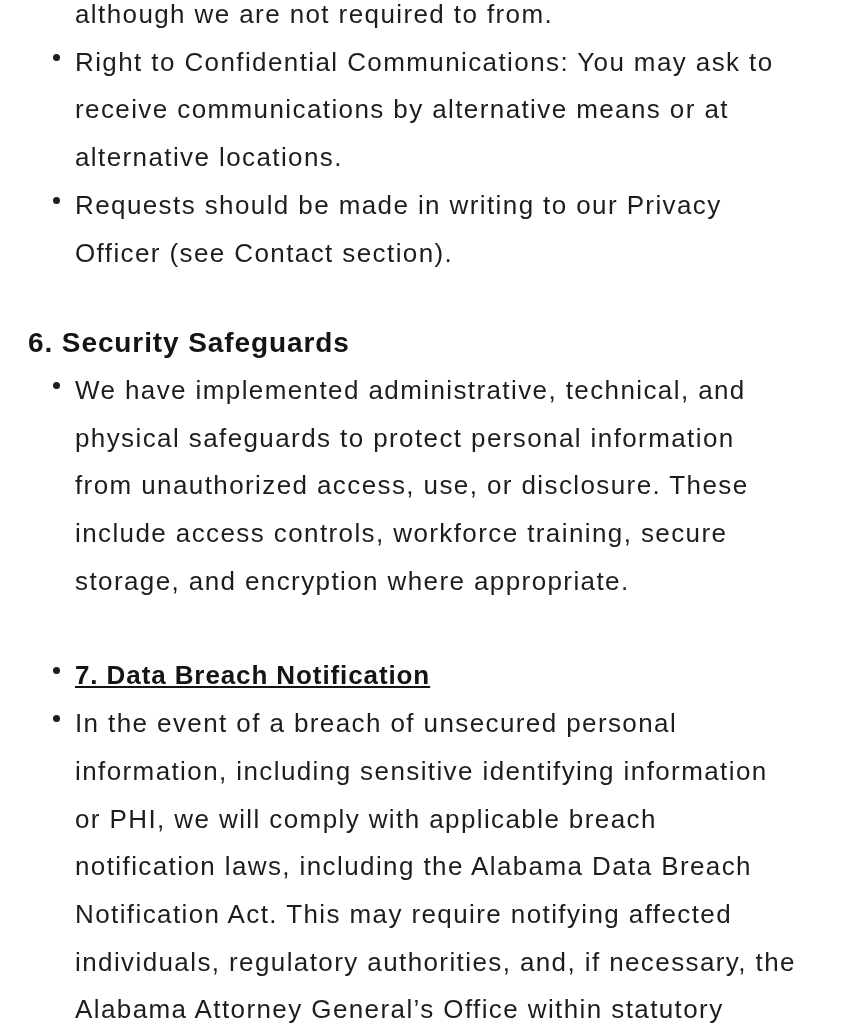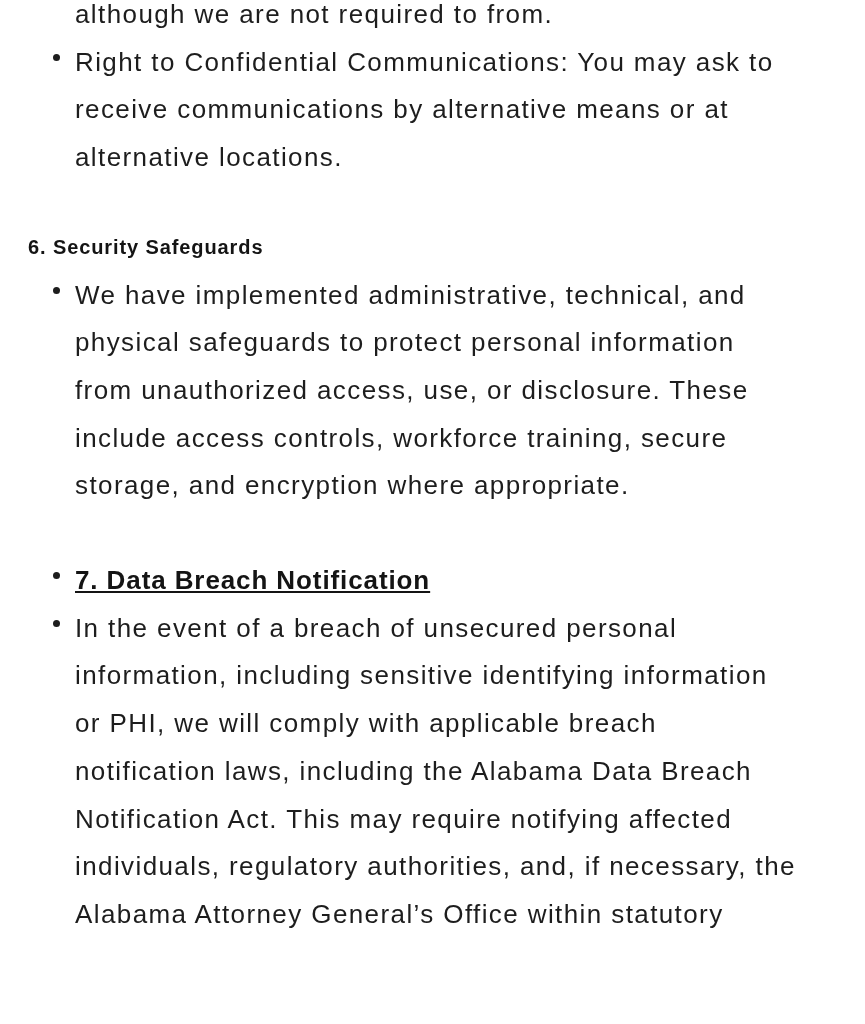--- a/index.html
+++ b/index.html
@@ -41,21 +41,21 @@
     position: absolute;
     left: 25px;
     top: 15px;
     width: 7px;
     height: 7px;
     border-radius: 50%;
     background: #1d1d1d;
   }
   .heading {
     margin: 42px 0 0 0;
-    font-size: 20px;
+    font-size: 28px;
     font-weight: 700;
     letter-spacing: 0.9px;
     line-height: 47.7px;
     color: #141414;
   }
   ul.plist.gap-above {
     margin-top: 47px;
   }
   ul.plist li.bold-item {
     font-weight: 700;
@@ -71,20 +71,25 @@
 
   <ul class="plist">
     <li>
       <span class="txt">although we are not required to from.</span>
     </li>
     <li>
       <span class="dot"></span>
       <span class="txt">Right to Confidential Communications: You may ask to
 receive communications by alternative means or at
 alternative locations.</span>
+    </li>
+    <li>
+      <span class="dot"></span>
+      <span class="txt">Requests should be made in writing to our Privacy
+Officer (see Contact section).</span>
     </li>
   </ul>
 
   <h2 class="heading">6. Security Safeguards</h2>
 
   <ul class="plist">
     <li>
       <span class="dot"></span>
       <span class="txt">We have implemented administrative, technical, and
 physical safeguards to protect personal information

